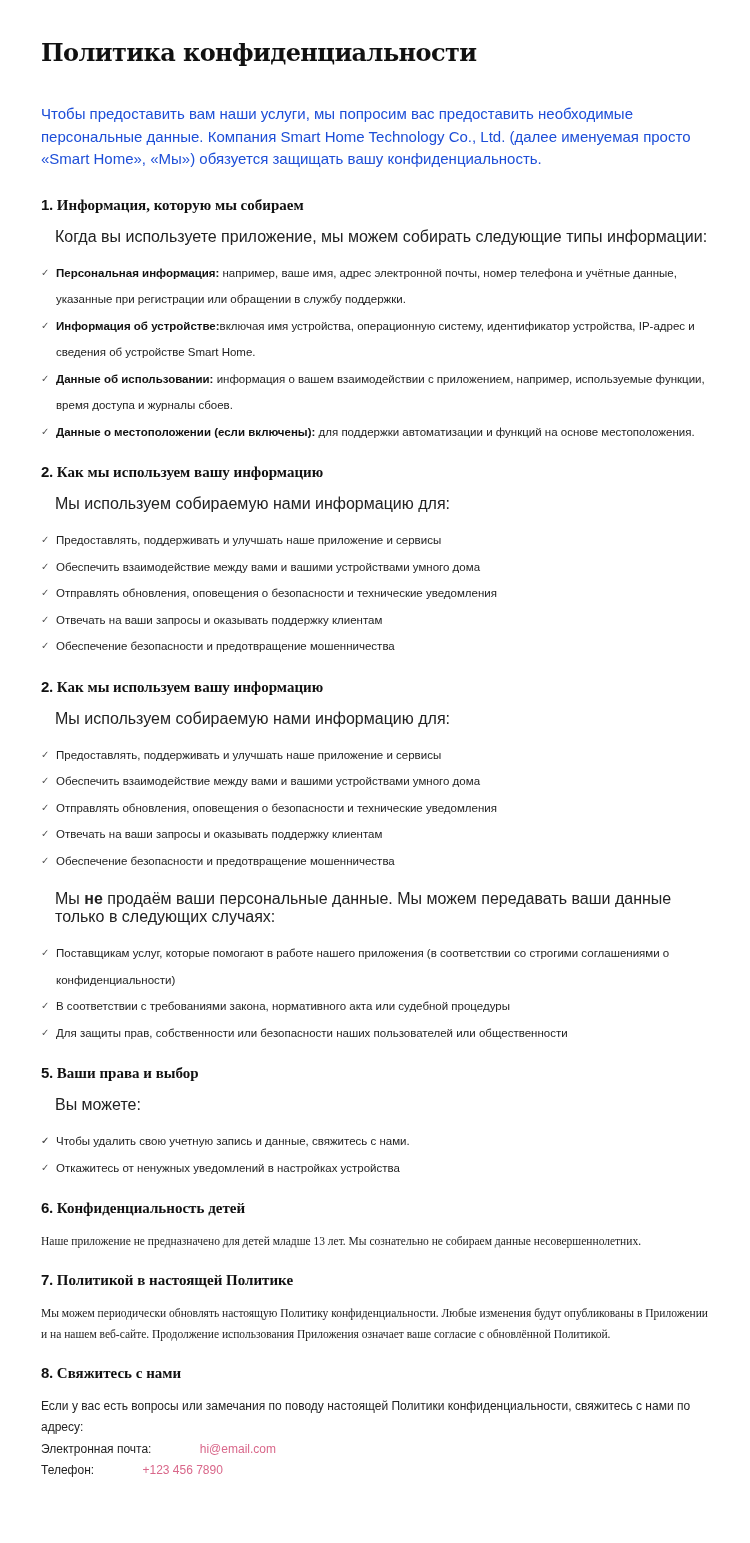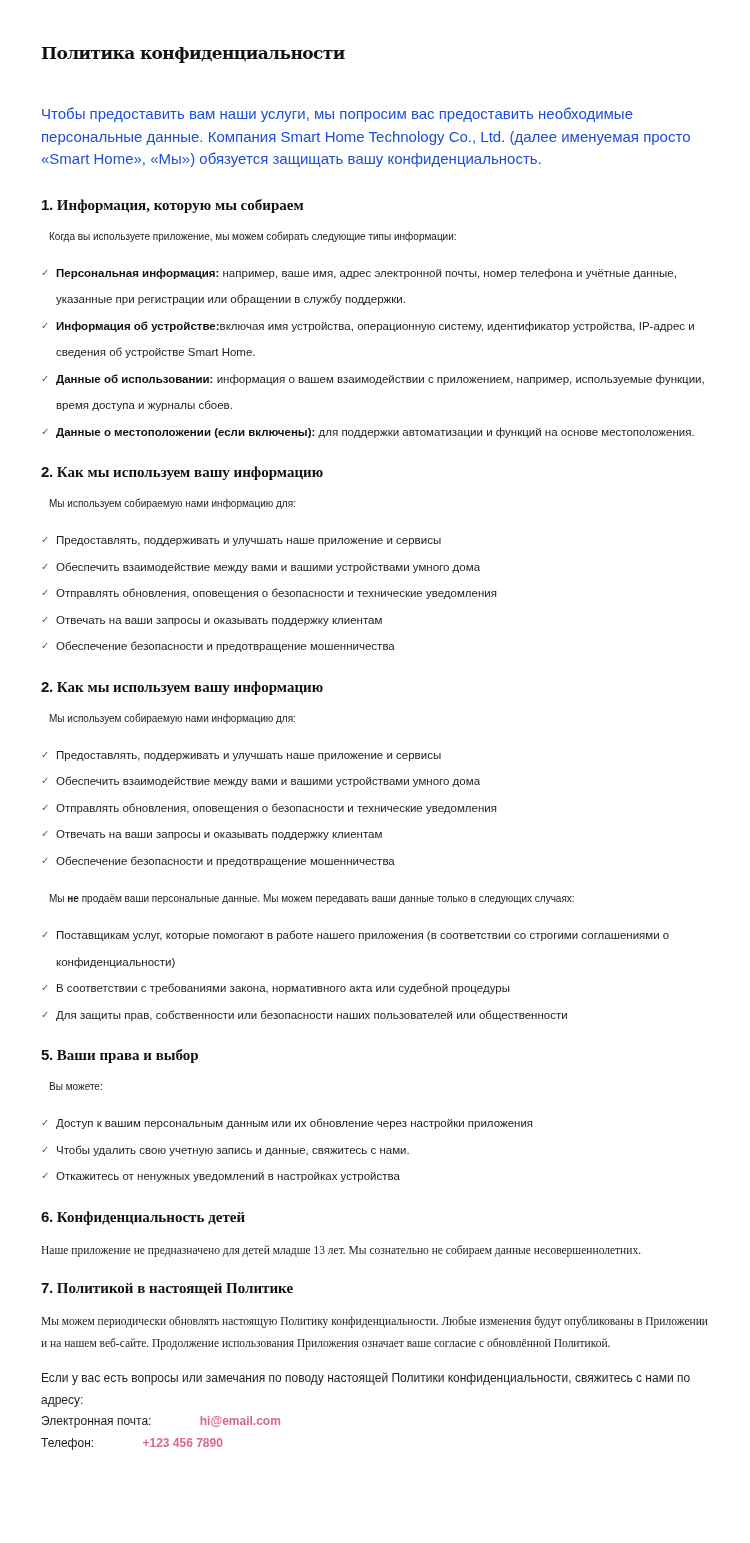--- a/index.html
+++ b/index.html
@@ -1,34 +1,34 @@
 <!DOCTYPE html>
 <html><head>
 <meta charset="utf-8">
 <style>
   html, body { margin: 0; padding: 0; background: #ffffff; }
   body { width: 750px; height: 1543px; overflow: hidden; color: #1a1a1a; }
   .page { padding: 33px 41px 0 41px; }
   h1 {
     font-family: "DejaVu Serif", "Liberation Serif", serif;
-    font-weight: bold; font-size: 17px; letter-spacing: -0.6px;
+    font-weight: bold; font-size: 24px; letter-spacing: -0.6px;
     margin: 0 0 30px 0; line-height: 40px; color: #111;
   }
   .intro {
     font-family: "Liberation Sans", sans-serif; font-size: 15px;
     line-height: 22.5px; margin: 0 0 23px 0; color: #1d4ed8;
   }
   h2 {
     font-family: "Liberation Serif", serif; font-weight: bold;
     font-size: 15px; line-height: 22px; margin: 16px 0 12px 0; color: #111;
   }
   h2 .num { font-family: "Liberation Sans", sans-serif; }
   p.lead {
-    font-family: "Liberation Sans", sans-serif; font-size: 10px;
-    line-height: 18px; margin: 0 0 14px 8px; color: #222;
+    font-family: "Liberation Sans", sans-serif; font-size: 16px;
+    line-height: 18px; margin: 0 0 14px 14px; color: #222;
   }
   ul.checks { list-style: none; margin: 0 0 12px 0; padding: 0; }
   ul.checks li {
     position: relative; padding-left: 15px;
     font-family: "Liberation Sans", sans-serif; font-size: 11.5px;
     line-height: 26.5px; color: #222;
   }
   ul.checks li .chk {
     position: absolute; left: 0; top: 0; font-size: 10px; color: #555;
   }
@@ -36,21 +36,21 @@
   .section { margin-bottom: 6px; }
   .section.gap { margin-bottom: 16px; }
   p.body {
     font-family: Liberation Serif, serif; font-size: 11.5px;
     line-height: 21.5px; margin: 0 0 14px 0; color: #222;
   }
   .contact-line {
     font-family: "Liberation Sans", sans-serif; font-size: 12px;
     line-height: 21.5px; color: #222;
   }
-  a.link { color: #d9678a; font-weight: bold; text-decoration: none; padding-left: 45px; }
+  a.link { color: #d9678a; font-weight: normal; text-decoration: none; padding-left: 45px; }
 </style>
 </head>
 <body>
 
 <div class="page">
   <h1>Политика конфиденциальности</h1>
   <p class="intro">Чтобы предоставить вам наши услуги, мы попросим вас предоставить необходимые персональные данные. Компания Smart Home Technology Co., Ltd. (далее именуемая просто «Smart Home», «Мы») обязуется защищать вашу конфиденциальность.</p>
 
   <div class="section">
     <h2><span class="num">1</span><span>. Информация, которую мы собираем</span></h2>
@@ -93,34 +93,35 @@
       <li><span class="chk">✓</span><span>Поставщикам услуг, которые помогают в работе нашего приложения (в соответствии со строгими соглашениями о конфиденциальности)</span></li>
       <li><span class="chk">✓</span><span>В соответствии с требованиями закона, нормативного акта или судебной процедуры</span></li>
       <li><span class="chk">✓</span><span>Для защиты прав, собственности или безопасности наших пользователей или общественности</span></li>
     </ul>
   </div>
 
   <div class="section gap">
     <h2><span class="num">5</span><span>. Ваши права и выбор</span></h2>
     <p class="lead">Вы можете:</p>
     <ul class="checks">
-      <li><span class="chk">✓</span><span>Доступ к вашим персональным данным или их обновление через настройки приложения</span></li>
+      <li><span class="chk">✓</span></li>
       <li><span class="chk">✓</span><span>Чтобы удалить свою учетную запись и данные, свяжитесь с нами.</span></li>
       <li><span class="chk">✓</span><span>Откажитесь от ненужных уведомлений в настройках устройства</span></li>
     </ul>
   </div>
 
   <div class="section">
     <h2><span class="num">6</span><span>. Конфиденциальность детей</span></h2>
     <p class="body">Наше приложение не предназначено для детей младше 13 лет. Мы сознательно не собираем данные несовершеннолетних.</p>
   </div>
 
   <div class="section">
     <h2><span class="num">7</span><span>. Политикой в настоящей Политике</span></h2>
     <p class="body">Мы можем периодически обновлять настоящую Политику конфиденциальности. Любые изменения будут опубликованы в Приложении и на нашем веб-сайте. Продолжение использования Приложения означает ваше согласие с обновлённой Политикой.</p>
   </div>
 
   <div class="section">
+    <h2><span class="num">8</span><span>. Свяжитесь с нами</span></h2>
     <div class="contact-line">Если у вас есть вопросы или замечания по поводу настоящей Политики конфиденциальности, свяжитесь с нами по адресу:</div>
     <div class="contact-line"><span>Электронная почта: </span><a class="link">hi@email.com</a></div>
     <div class="contact-line"><span>Телефон: </span><a class="link">+123 456 7890</a></div>
   </div>
 </div>
 
 </body></html>

